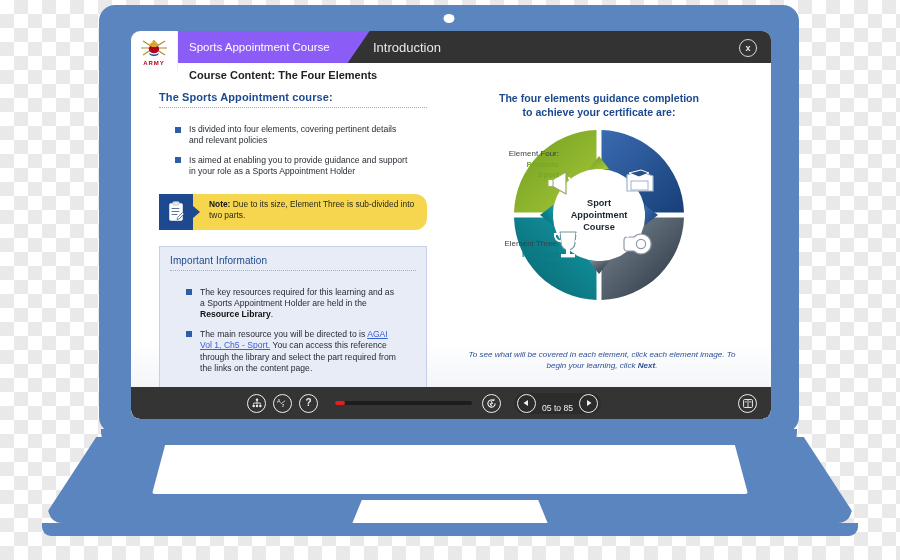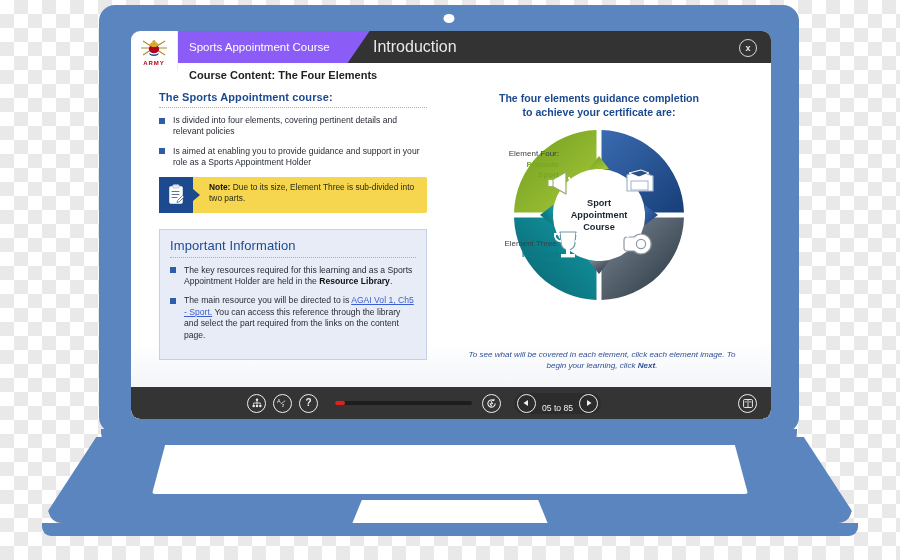--- a/index.html
+++ b/index.html
@@ -72,21 +72,21 @@
     position:absolute;left:46px;top:0;height:32px;background:#8b5cf6;
     padding:0 40px 0 12px;display:flex;align-items:center;
     clip-path:polygon(0 0, 100% 0, calc(100% - 22px) 100%, 0 100%);
     z-index:3;
   }
   .red-tab span{color:#fff;font-size:11.5px;font-weight:500;white-space:nowrap;}
   .dark-tab{
     position:absolute;left:228px;top:0;height:32px;display:flex;align-items:center;
     padding:0 14px;z-index:2;
   }
-  .dark-tab span{color:#e9e9e9;font-size:16px;white-space:nowrap;}
+  .dark-tab span{color:#e9e9e9;font-size:13px;white-space:nowrap;}
   .close-btn{
     position:absolute;right:14px;top:8px;width:16px;height:16px;border-radius:50%;
     border:1.4px solid #d8d8d8;color:#e8e8e8;font-size:9px;font-weight:bold;
     display:flex;align-items:center;justify-content:center;z-index:4;cursor:pointer;
   }
 
   
   .page{
     position:absolute;left:0;top:32px;width:640px;height:324px;
     background:linear-gradient(180deg,#ffffff 0%,#ffffff 86%,#f3f5f9 100%);
@@ -98,53 +98,53 @@
 
   
   .leftcol{position:absolute;left:28px;top:28px;width:268px;}
   .h-blue{
     color:#1d4a8f;font-size:11px;font-weight:bold;letter-spacing:.1px;
     padding-bottom:3px;
   }
   .dotline{
     border-bottom:1px dotted #9fb0c9;height:1px;margin-bottom:7px;
   }
-  ul.bl{list-style:none;margin:0;padding:0;}
+  ul.bl{list-style:none;margin:16px;padding:0;}
   ul.bl li{
     position:relative;padding-left:14px;margin-bottom:8px;
     font-size:8.6px;line-height:11.4px;color:#262b33;
   }
   ul.bl li:before{
     content:"";position:absolute;left:0;top:2.5px;width:6px;height:6px;
     background:#2d5ca8;
   }
   b.strong{font-weight:bold;color:#111;}
 
   .note{
-    margin-top:7px;display:flex;background:#f5d64e;height:36px;border-radius:2px;
+    margin-top:7px;display:flex;background:#f5d64e;height:36px;border-radius:12px;
     position:relative;
   }
   .note-ic{
     width:34px;background:#1d4a8f;display:flex;align-items:center;justify-content:center;
     flex:none;position:relative;
   }
   .note-ic:after{
     content:"";position:absolute;right:-7px;top:12px;
     border-top:6px solid transparent;border-bottom:6px solid transparent;
     border-left:7px solid #1d4a8f;
   }
   .note-tx{
     padding:5px 8px 0 16px;font-size:8.4px;line-height:11px;color:#2a2a1a;
   }
 
   .infobox{
     margin-top:16px;background:#e8ecf7;border:1px solid #c7cfe6;
     padding:8px 10px 10px 10px;
   }
-  .infobox .h-blue{font-size:13px;font-weight:normal;color:#1d4a8f;}
+  .infobox .h-blue{font-size:10px;font-weight:normal;color:#1d4a8f;}
   .link{color:#3a5fd0;}
 
   
   .rightcol{position:absolute;left:312px;top:28px;width:312px;text-align:center;}
   .r-head{
     color:#1d4a8f;font-size:10.6px;font-weight:bold;line-height:14px;
   }
   .donut-wrap{position:relative;width:200px;height:176px;margin:8px auto 0 auto;}
   .donut{position:absolute;left:50%;top:0;transform:translateX(-50%);}
   .donut-center{

